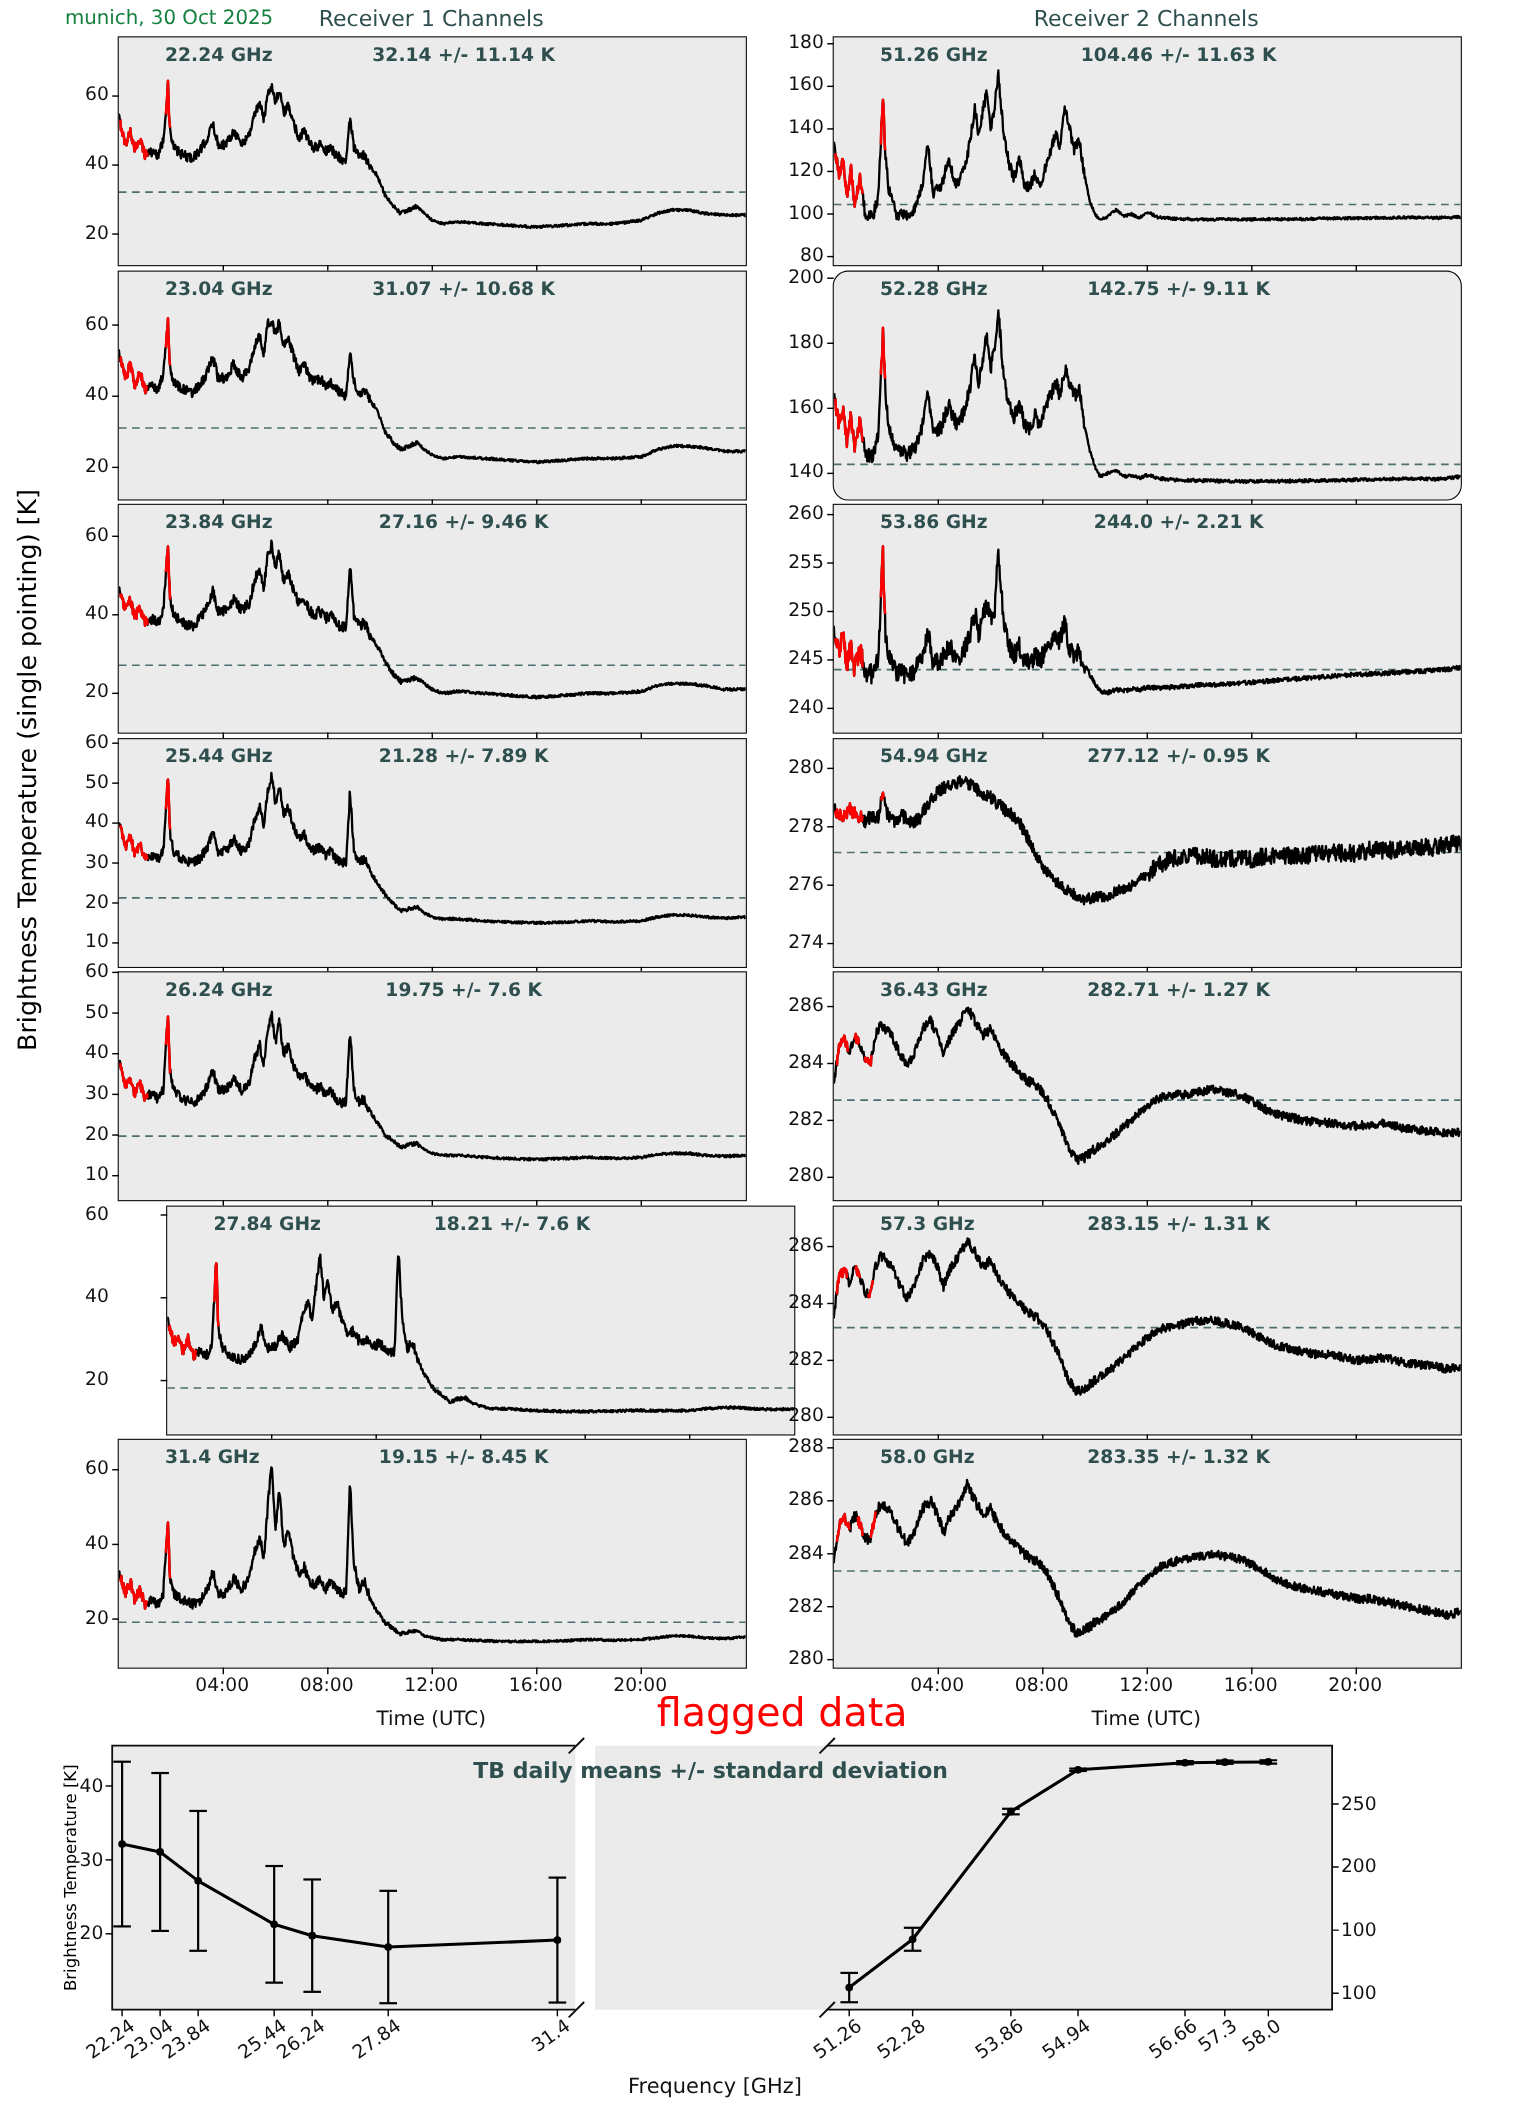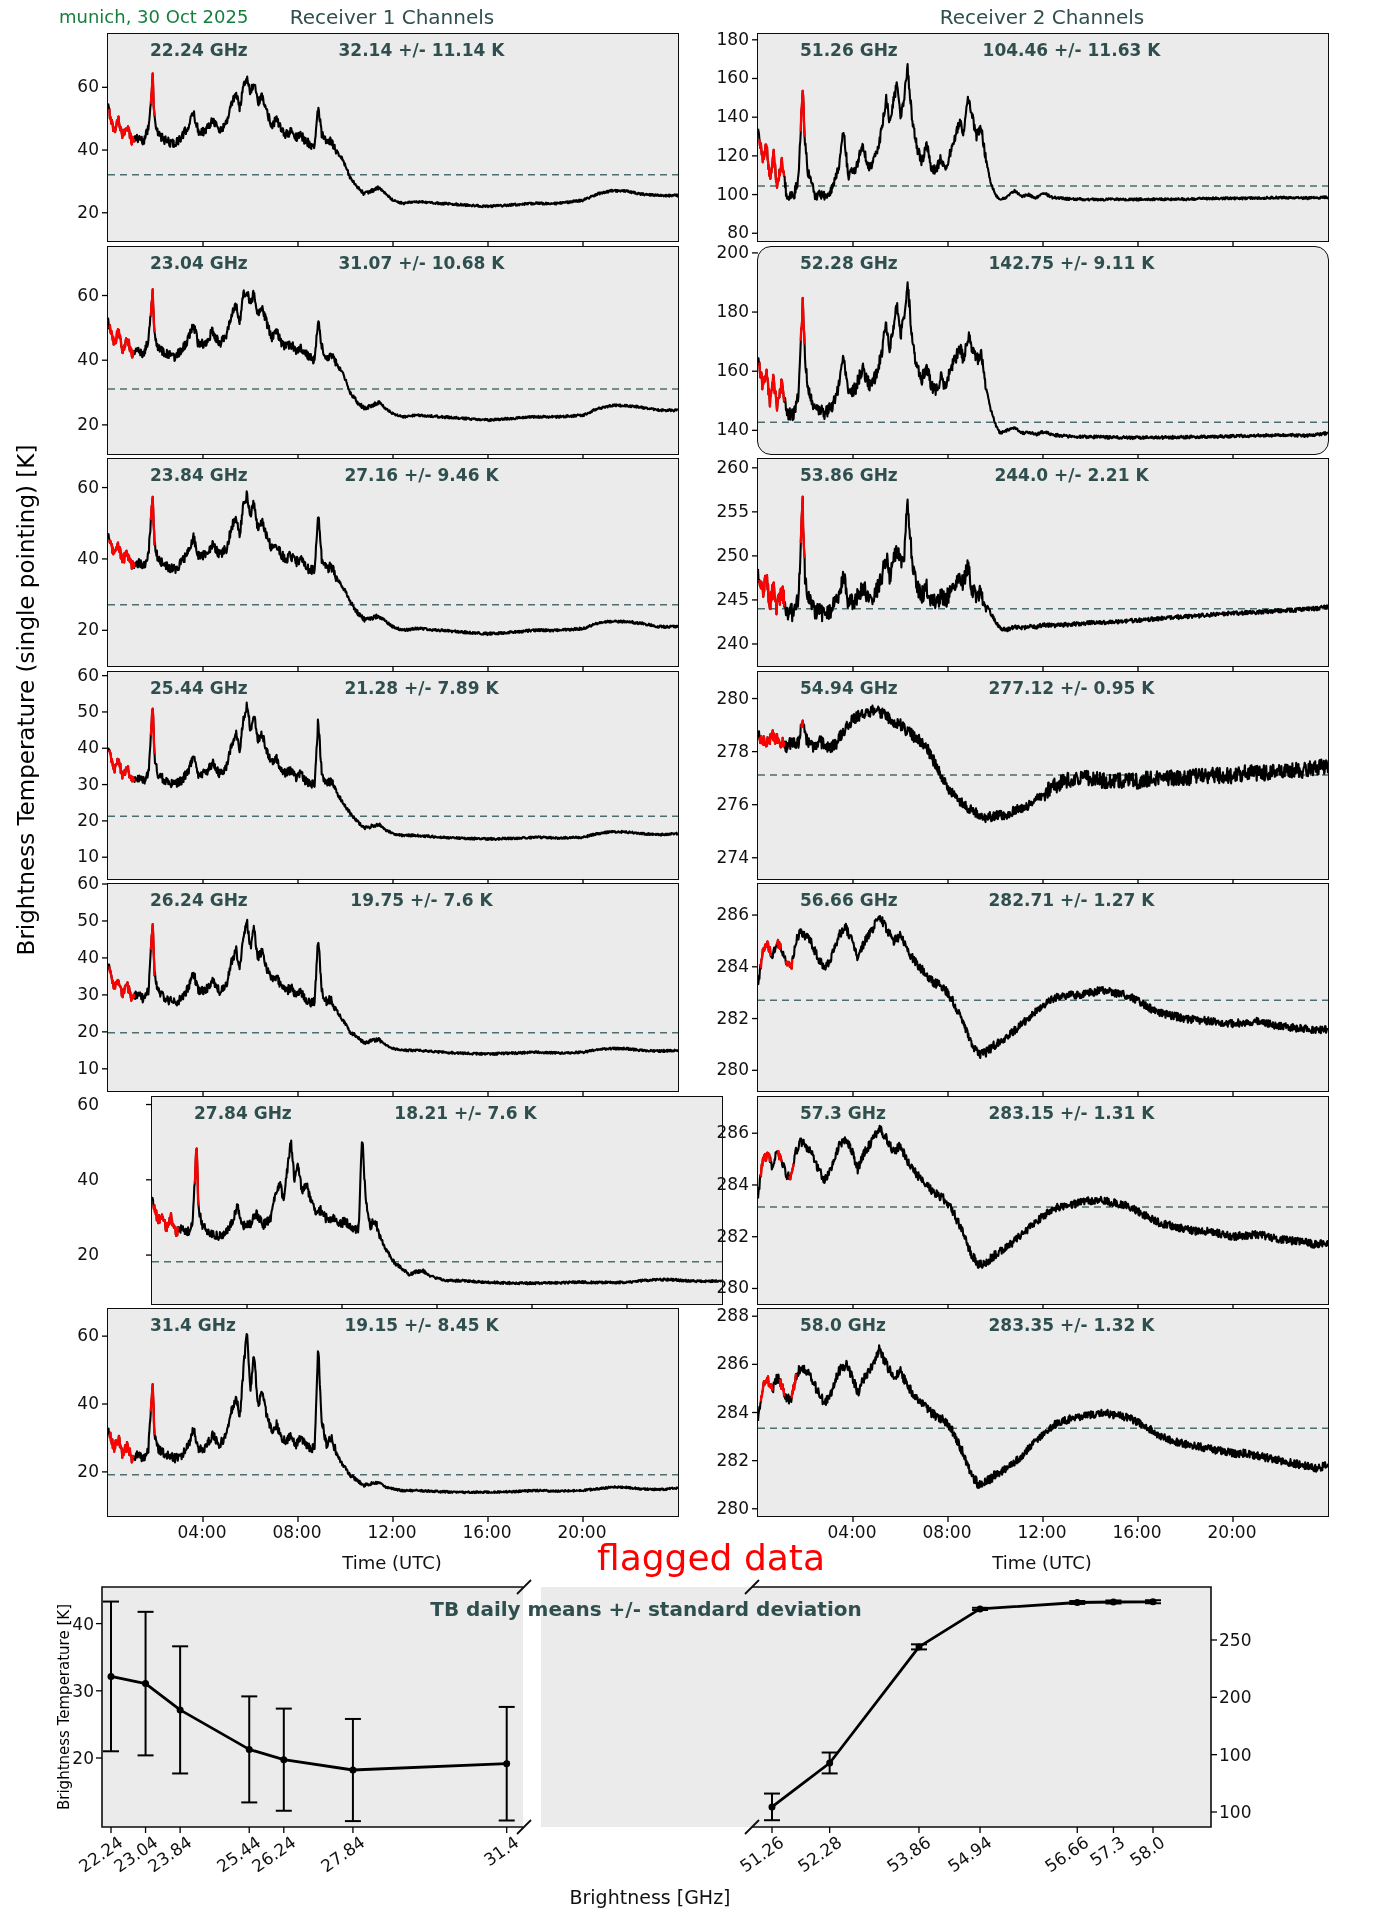--- a/index.html
+++ b/index.html
@@ -318,21 +318,21 @@
           <line x1="95" x2="95" y1="207" y2="213" stroke="#000" stroke-width="1.3"></line>
           <line x1="190" x2="190" y1="207" y2="213" stroke="#000" stroke-width="1.3"></line>
           <line x1="285" x2="285" y1="207" y2="213" stroke="#000" stroke-width="1.3"></line>
           <line x1="380" x2="380" y1="207" y2="213" stroke="#000" stroke-width="1.3"></line>
           <line x1="475" x2="475" y1="207" y2="213" stroke="#000" stroke-width="1.3"></line>
           <line x1="-6" x2="0" y1="186.2999999999997" y2="186.2999999999997" stroke="#000" stroke-width="1.3"></line>
           <line x1="-6" x2="0" y1="134.5499999999997" y2="134.5499999999997" stroke="#000" stroke-width="1.3"></line>
           <line x1="-6" x2="0" y1="82.7999999999997" y2="82.7999999999997" stroke="#000" stroke-width="1.3"></line>
           <line x1="-6" x2="0" y1="31.049999999999706" y2="31.049999999999706" stroke="#000" stroke-width="1.3"></line>
         </svg>
-        <span class="freqlab">56.66 GHz</span>
+        <span class="freqlab">36.43 GHz</span>
         <span class="statlab">282.71 +/- 1.27 K</span>
       </div>
       <div class="panel" style="left: 757px; top: 1096px; width: 570px; height: 207px;">
         <svg width="570" height="207" viewBox="0 0 570 207">
           <clipPath id="clip12">
             <rect x="0" y="0" width="570" height="207"></rect>
           </clipPath>
           <g clip-path="url(#clip12)">
             <line x1="0" x2="570" y1="109.96875" y2="109.96875" stroke="#4c6e6e" stroke-width="1.5" stroke-dasharray="7 5"></line>
             <polyline points="0.0,101.5 0.5,94.9 1.0,90.6 1.4,92.1 1.9,81.6 2.4,77.8 2.9,79.8 3.3,72.9 3.8,67.4 4.3,69.0 4.8,62.5 5.2,60.5 5.7,62.6 6.2,58.1 6.6,60.3 7.1,57.0 7.6,64.0 8.1,63.4 8.6,59.4 9.0,56.0 9.5,55.7 10.0,58.3 10.5,59.1 10.9,56.7 11.4,58.1 11.9,65.0 12.4,60.4 12.8,65.7 13.3,64.9 13.8,72.4 14.3,71.0 14.7,70.2 15.2,69.1 15.7,67.1 16.2,66.2 16.6,62.3 17.1,62.6 17.6,55.5 18.1,55.0 18.5,55.9 19.0,54.3 19.5,55.2 20.0,56.5 20.4,54.2 20.9,59.8 21.4,62.2 21.9,57.3 22.3,58.8 22.8,60.2 23.3,63.2 23.8,64.6 24.2,68.5 24.7,70.3 25.2,67.7 25.7,66.2 26.1,67.5 26.6,69.3 27.1,71.5 27.6,77.6 28.0,80.0 28.5,80.3 29.0,82.1 29.5,80.0 29.9,76.9 30.4,75.2 30.9,82.0 31.4,79.1 31.8,82.1 32.3,82.2 32.8,79.1 33.3,76.2 33.7,75.8 34.2,73.9 34.7,71.2 35.2,69.5 35.6,66.9 36.1,64.9 36.6,58.2 37.1,56.6 37.5,53.2 38.0,50.8 38.5,52.7 39.0,56.5 39.4,54.0 39.9,53.8 40.4,52.1 40.9,49.0 41.3,44.3 41.8,44.1 42.3,41.5 42.8,42.1 43.2,41.5 43.7,49.2 44.2,46.6 44.7,43.3 45.1,45.4 45.6,42.7 46.1,47.4 46.6,46.7 47.0,49.8 47.5,49.5 48.0,47.7 48.5,52.4 48.9,54.2 49.4,49.4 49.9,51.6 50.4,55.1 50.8,51.2 51.3,52.8 51.8,50.3 52.3,55.6 52.7,55.7 53.2,54.1 53.7,57.1 54.2,54.2 54.6,56.9 55.1,58.3 55.6,58.4 56.1,64.9 56.5,63.8 57.0,64.8 57.5,65.1 58.0,65.6 58.4,64.5 58.9,72.3 59.4,73.8 59.9,67.9 60.3,73.4 60.8,71.6 61.3,71.8 61.8,73.2 62.2,72.9 62.7,72.3 63.2,76.4 63.7,81.9 64.1,79.5 64.6,82.1 65.1,83.3 65.6,85.4 66.0,79.7 66.5,85.9 67.0,84.0 67.5,78.0 67.9,78.3 68.4,78.6 68.9,82.7 69.4,81.4 69.8,74.8 70.3,75.9 70.8,78.1 71.3,74.2 71.7,71.6 72.2,71.1 72.7,71.9 73.2,70.6 73.6,73.1 74.1,69.6 74.6,64.5 75.1,67.3 75.5,63.0 76.0,64.4 76.5,62.8 77.0,62.2 77.4,61.5 77.9,55.5 78.4,56.5 78.9,51.3 79.3,57.3 79.8,54.5 80.3,53.8 80.8,46.9 81.2,44.8 81.7,44.9 82.2,46.3 82.7,47.3 83.1,47.3 83.6,49.5 84.1,42.4 84.6,45.4 85.0,44.8 85.5,42.5 86.0,41.5 86.5,46.5 86.9,40.2 87.4,44.2 87.9,42.2 88.4,43.4 88.8,46.3 89.3,45.9 89.8,43.6 90.3,49.5 90.7,50.8 91.2,44.9 91.7,49.6 92.2,47.3 92.6,54.5 93.1,54.1 93.6,57.0 94.1,57.3 94.5,51.7 95.0,55.3 95.5,55.0 96.0,61.4 96.4,60.1 96.9,67.5 97.4,66.3 97.8,65.7 98.3,70.5 98.8,65.8 99.3,66.6 99.7,76.5 100.2,71.4 100.7,71.1 101.2,64.8 101.6,71.1 102.1,64.7 102.6,66.8 103.1,59.8 103.5,64.9 104.0,60.8 104.5,56.8 105.0,62.5 105.4,54.3 105.9,52.8 106.4,59.0 106.9,57.4 107.3,50.4 107.8,53.8 108.3,54.8 108.8,55.6 109.2,52.5 109.7,51.2 110.2,53.9 110.7,44.8 111.1,51.5 111.6,44.4 112.1,50.7 112.6,49.8 113.0,47.3 113.5,41.4 114.0,41.9 114.5,41.7 114.9,38.6 115.4,41.3 115.9,40.9 116.4,37.4 116.8,36.5 117.3,34.2 117.8,39.3 118.3,40.2 118.7,36.7 119.2,35.0 119.7,33.6 120.2,35.9 120.6,31.8 121.1,32.4 121.6,28.9 122.1,34.4 122.5,29.4 123.0,29.6 123.5,31.7 124.0,37.5 124.4,36.0 124.9,40.1 125.4,39.4 125.9,41.6 126.3,41.2 126.8,40.4 127.3,37.8 127.8,41.7 128.2,37.1 128.7,40.3 129.2,46.6 129.7,47.4 130.1,46.7 130.6,49.3 131.1,44.5 131.6,49.1 132.0,46.4 132.5,45.5 133.0,52.6 133.5,54.6 133.9,55.5 134.4,54.5 134.9,51.6 135.4,50.7 135.8,54.0 136.3,51.8 136.8,56.1 137.3,51.8 137.7,51.1 138.2,56.5 138.7,50.8 139.2,50.6 139.6,47.4 140.1,54.1 140.6,53.0 141.1,45.9 141.5,49.1 142.0,51.3 142.5,47.6 143.0,52.7 143.4,50.6 143.9,52.8 144.4,54.0 144.9,54.3 145.3,59.1 145.8,52.2 146.3,54.9 146.8,60.1 147.2,62.0 147.7,60.9 148.2,58.4 148.7,63.3 149.1,65.1 149.6,67.9 150.1,63.9 150.6,62.6 151.0,68.5 151.5,69.2 152.0,70.1 152.5,71.8 152.9,70.0 153.4,67.5 153.9,67.9 154.4,69.8 154.8,69.5 155.3,74.6 155.8,71.6 156.3,72.9 156.7,76.3 157.2,71.3 157.7,77.5 158.2,80.3 158.6,75.4 159.1,80.0 159.6,76.4 160.1,83.0 160.5,75.3 161.0,80.7 161.5,79.6 162.0,78.7 162.4,78.5 162.9,82.8 163.4,83.5 163.9,84.9 164.3,80.5 164.8,82.2 165.3,85.2 165.8,85.9 166.2,87.2 166.7,88.0 167.2,89.3 167.7,89.3 168.1,87.1 168.6,88.2 169.1,85.8 169.6,88.7 170.0,90.3 170.5,86.3 171.0,89.3 171.5,93.8 171.9,91.9 172.4,88.2 172.9,95.6 173.4,97.0 173.8,96.3 174.3,91.2 174.8,95.0 175.3,94.4 175.7,92.8 176.2,95.7 176.7,95.9 177.2,99.8 177.6,96.8 178.1,99.9 178.6,93.3 179.1,94.1 179.5,98.9 180.0,95.8 180.5,95.6 181.0,98.3 181.4,100.5 181.9,103.2 182.4,102.9 182.9,98.2 183.3,96.5 183.8,97.5 184.3,99.4 184.8,99.5 185.2,97.2 185.7,102.8 186.2,106.5 186.7,102.6 187.1,104.6 187.6,104.3 188.1,105.2 188.6,104.3 189.0,108.4 189.5,107.4 190.0,110.5 190.5,106.0 190.9,107.2 191.4,108.4 191.9,107.1 192.4,107.3 192.8,107.3 193.3,113.2 193.8,115.1 194.3,111.3 194.7,118.0 195.2,117.1 195.7,114.6 196.2,116.4 196.6,113.9 197.1,121.9 197.6,122.9 198.1,122.2 198.5,126.4 199.0,121.6 199.5,125.2 200.0,125.4 200.4,121.9 200.9,128.6 201.4,131.5 201.9,129.5 202.3,128.2 202.8,127.8 203.3,134.2 203.8,133.1 204.2,130.2 204.7,132.1 205.2,138.0 205.7,138.9 206.1,138.1 206.6,141.6 207.1,141.5 207.6,139.2 208.0,140.6 208.5,145.4 209.0,148.0 209.5,146.3 209.9,148.1 210.4,153.9 210.9,153.6 211.4,149.4 211.8,149.8 212.3,158.0 212.8,154.0 213.3,160.9 213.7,159.8 214.2,161.7 214.7,159.4 215.2,163.9 215.6,156.7 216.1,162.7 216.6,158.0 217.1,165.1 217.5,161.1 218.0,167.6 218.5,165.9 219.0,164.2 219.4,166.6 219.9,170.7 220.4,170.7 220.9,170.2 221.3,163.9 221.8,169.0 222.3,166.4 222.8,163.6 223.2,169.6 223.7,167.4 224.2,170.8 224.7,169.7 225.1,168.6 225.6,163.7 226.1,164.9 226.6,167.6 227.0,168.4 227.5,165.1 228.0,168.9 228.5,162.5 228.9,164.2 229.4,167.3 229.9,166.2 230.4,167.3 230.8,162.5 231.3,166.1 231.8,166.3 232.3,164.5 232.7,157.5 233.2,158.3 233.7,164.3 234.2,159.7 234.6,157.6 235.1,162.2 235.6,163.3 236.1,161.2 236.5,154.4 237.0,155.0 237.5,154.1 238.0,161.1 238.4,159.3 238.9,157.8 239.4,158.4 239.9,158.6 240.3,158.9 240.8,154.5 241.3,153.3 241.8,153.3 242.2,150.9 242.7,150.7 243.2,151.7 243.7,156.6 244.1,150.8 244.6,152.2 245.1,154.6 245.6,155.4 246.0,152.9 246.5,153.0 247.0,153.8 247.5,147.9 247.9,152.1 248.4,152.6 248.9,146.8 249.4,151.3 249.8,150.9 250.3,149.7 250.8,146.6 251.3,147.6 251.7,150.1 252.2,143.9 252.7,147.7 253.2,146.8 253.6,144.9 254.1,149.6 254.6,144.6 255.1,145.3 255.5,145.7 256.0,142.2 256.5,140.4 257.0,143.5 257.4,143.3 257.9,139.9 258.4,138.8 258.9,144.4 259.3,140.2 259.8,141.0 260.3,136.9 260.8,137.6 261.2,140.9 261.7,141.1 262.2,141.9 262.7,140.5 263.1,138.4 263.6,135.7 264.1,134.2 264.6,135.2 265.0,137.0 265.5,135.7 266.0,136.1 266.5,134.8 266.9,136.5 267.4,134.5 267.9,131.0 268.4,131.3 268.8,131.9 269.3,136.3 269.8,130.4 270.3,129.4 270.7,130.2 271.2,127.2 271.7,128.8 272.2,131.2 272.6,126.3 273.1,129.1 273.6,127.2 274.1,126.5 274.5,129.9 275.0,129.3 275.5,129.0 276.0,129.4 276.4,123.5 276.9,126.1 277.4,125.1 277.9,123.0 278.3,124.5 278.8,124.7 279.3,125.5 279.8,125.4 280.2,126.5 280.7,122.4 281.2,118.9 281.7,123.2 282.1,125.2 282.6,121.3 283.1,117.1 283.6,120.4 284.0,118.0 284.5,117.8 285.0,116.9 285.5,121.7 285.9,120.2 286.4,117.9 286.9,116.4 287.4,121.3 287.8,116.1 288.3,119.5 288.8,113.3 289.3,112.6 289.7,116.9 290.2,113.5 290.7,116.9 291.2,117.3 291.6,116.8 292.1,112.7 292.6,116.3 293.1,112.1 293.5,116.0 294.0,110.9 294.5,112.9 295.0,113.2 295.4,113.2 295.9,110.9 296.4,110.9 296.9,113.1 297.3,110.7 297.8,114.4 298.3,108.8 298.8,112.2 299.2,106.9 299.7,108.8 300.2,108.5 300.7,112.3 301.1,109.9 301.6,113.5 302.1,111.8 302.6,111.4 303.0,106.7 303.5,106.9 304.0,110.0 304.5,106.7 304.9,110.7 305.4,112.5 305.9,107.6 306.4,106.5 306.8,109.5 307.3,108.7 307.8,107.1 308.3,110.4 308.7,107.4 309.2,110.1 309.7,109.9 310.2,108.3 310.6,108.0 311.1,108.7 311.6,108.9 312.1,108.2 312.5,107.7 313.0,105.0 313.5,104.9 314.0,110.9 314.4,107.3 314.9,108.0 315.4,104.6 315.9,104.9 316.3,103.4 316.8,103.8 317.3,110.4 317.8,103.9 318.2,106.2 318.7,106.7 319.2,108.2 319.7,108.7 320.1,102.6 320.6,104.6 321.1,107.5 321.6,105.2 322.0,102.4 322.5,101.9 323.0,107.4 323.5,103.6 323.9,102.0 324.4,104.5 324.9,104.2 325.4,105.3 325.8,101.6 326.3,107.3 326.8,104.0 327.3,102.5 327.7,102.1 328.2,101.9 328.7,104.4 329.2,100.7 329.6,102.0 330.1,100.2 330.6,106.5 331.1,102.2 331.5,104.9 332.0,106.3 332.5,107.1 333.0,102.5 333.4,107.2 333.9,101.1 334.4,106.5 334.9,106.8 335.3,104.8 335.8,104.2 336.3,102.8 336.8,106.7 337.2,101.1 337.7,104.3 338.2,102.6 338.7,101.2 339.1,104.8 339.6,105.8 340.1,102.3 340.6,105.1 341.0,104.9 341.5,102.0 342.0,103.2 342.5,103.1 342.9,99.9 343.4,101.8 343.9,104.8 344.4,104.4 344.8,105.2 345.3,105.9 345.8,106.7 346.3,106.6 346.7,100.7 347.2,102.0 347.7,106.7 348.2,103.6 348.6,104.4 349.1,100.9 349.6,107.0 350.1,107.4 350.5,101.7 351.0,104.3 351.5,107.7 352.0,108.8 352.4,106.0 352.9,107.9 353.4,105.0 353.9,108.2 354.3,107.1 354.8,109.1 355.3,108.2 355.8,108.3 356.2,102.2 356.7,105.0 357.2,102.7 357.7,103.9 358.1,109.1 358.6,104.1 359.1,106.6 359.6,109.3 360.0,108.7 360.5,110.5 361.0,109.6 361.5,108.1 361.9,110.0 362.4,109.5 362.9,104.3 363.4,110.6 363.8,108.8 364.3,105.1 364.8,105.1 365.3,111.2 365.7,110.9 366.2,107.9 366.7,110.4 367.2,104.9 367.6,106.8 368.1,105.5 368.6,111.3 369.1,108.6 369.5,109.2 370.0,106.7 370.5,109.1 371.0,110.3 371.4,112.2 371.9,112.9 372.4,113.6 372.9,112.0 373.3,112.5 373.8,110.0 374.3,109.4 374.8,113.6 375.2,111.1 375.7,110.0 376.2,108.9 376.7,114.4 377.1,115.5 377.6,116.4 378.1,110.6 378.6,111.4 379.0,112.0 379.5,115.3 380.0,111.8 380.5,117.8 380.9,111.3 381.4,118.6 381.9,117.5 382.4,113.9 382.8,116.5 383.3,116.4 383.8,116.8 384.3,117.4 384.7,120.6 385.2,116.2 385.7,115.4 386.2,115.2 386.6,121.7 387.1,121.5 387.6,117.8 388.1,115.3 388.5,119.9 389.0,121.1 389.5,117.3 390.0,117.6 390.4,121.7 390.9,119.2 391.4,120.3 391.9,123.4 392.3,123.0 392.8,121.0 393.3,125.0 393.8,122.4 394.2,118.8 394.7,120.2 395.2,121.0 395.7,123.8 396.1,126.4 396.6,123.5 397.1,120.5 397.6,126.9 398.0,123.6 398.5,127.4 399.0,125.8 399.5,121.7 399.9,121.4 400.4,125.2 400.9,129.3 401.4,127.1 401.8,127.4 402.3,129.0 402.8,126.5 403.3,125.3 403.7,128.8 404.2,128.1 404.7,128.4 405.2,130.4 405.6,127.3 406.1,130.4 406.6,124.2 407.1,130.4 407.5,123.9 408.0,125.3 408.5,125.7 409.0,130.7 409.4,128.9 409.9,125.7 410.4,126.1 410.9,125.3 411.3,125.6 411.8,124.7 412.3,130.8 412.8,127.8 413.2,132.0 413.7,132.3 414.2,126.3 414.7,129.9 415.1,132.1 415.6,127.7 416.1,129.6 416.6,131.7 417.0,129.3 417.5,127.6 418.0,133.0 418.5,128.2 418.9,133.2 419.4,128.1 419.9,128.0 420.4,128.4 420.8,134.1 421.3,128.3 421.8,134.4 422.3,134.2 422.7,127.8 423.2,127.5 423.7,133.0 424.2,129.5 424.6,132.8 425.1,134.8 425.6,134.9 426.1,133.5 426.5,130.4 427.0,132.5 427.5,129.2 428.0,131.3 428.4,132.1 428.9,132.1 429.4,130.4 429.9,129.1 430.3,133.6 430.8,131.5 431.3,131.0 431.8,136.0 432.2,132.1 432.7,133.1 433.2,129.7 433.7,137.0 434.1,135.9 434.6,136.5 435.1,131.7 435.6,130.6 436.0,133.3 436.5,131.2 437.0,131.8 437.5,137.7 437.9,130.5 438.4,137.2 438.9,133.0 439.4,132.8 439.8,131.5 440.3,136.6 440.8,131.3 441.3,132.3 441.7,132.4 442.2,135.6 442.7,136.3 443.2,133.1 443.6,134.2 444.1,131.2 444.6,136.3 445.1,136.5 445.5,134.7 446.0,135.7 446.5,134.0 447.0,137.1 447.4,137.7 447.9,134.8 448.4,136.7 448.9,136.2 449.3,130.9 449.8,135.8 450.3,135.5 450.8,135.7 451.2,133.1 451.7,133.0 452.2,132.6 452.7,135.0 453.1,135.7 453.6,132.0 454.1,135.4 454.6,137.9 455.0,132.5 455.5,134.5 456.0,138.0 456.5,134.2 456.9,134.0 457.4,134.8 457.9,134.1 458.4,138.3 458.8,134.0 459.3,132.5 459.8,137.7 460.3,139.9 460.7,133.5 461.2,133.0 461.7,136.1 462.2,139.5 462.6,139.7 463.1,140.5 463.6,137.6 464.1,136.1 464.5,134.5 465.0,134.3 465.5,135.5 466.0,138.1 466.4,139.3 466.9,140.4 467.4,137.1 467.9,136.7 468.3,140.1 468.8,139.3 469.3,134.7 469.8,139.3 470.2,137.9 470.7,141.8 471.2,142.3 471.7,137.4 472.1,136.7 472.6,140.5 473.1,142.7 473.6,142.4 474.0,138.8 474.5,138.9 475.0,138.3 475.5,136.4 475.9,137.8 476.4,143.0 476.9,138.7 477.4,136.1 477.8,136.5 478.3,143.0 478.8,140.9 479.3,139.2 479.7,137.7 480.2,141.6 480.7,135.8 481.2,136.1 481.6,135.2 482.1,140.9 482.6,138.6 483.1,140.4 483.5,139.5 484.0,136.8 484.5,142.2 485.0,138.8 485.4,137.0 485.9,138.2 486.4,140.1 486.9,141.9 487.3,138.8 487.8,135.4 488.3,141.6 488.8,141.8 489.2,135.9 489.7,141.6 490.2,137.6 490.7,136.7 491.1,136.2 491.6,139.1 492.1,136.6 492.6,136.8 493.0,141.1 493.5,138.4 494.0,141.2 494.5,134.3 494.9,134.8 495.4,134.7 495.9,135.8 496.4,138.4 496.8,138.2 497.3,134.0 497.8,140.9 498.3,136.3 498.7,139.7 499.2,135.4 499.7,137.1 500.2,141.1 500.6,136.2 501.1,136.3 501.6,137.4 502.1,134.9 502.5,135.3 503.0,138.5 503.5,136.0 504.0,140.6 504.4,134.9 504.9,137.4 505.4,137.9 505.9,135.8 506.3,135.1 506.8,137.2 507.3,142.4 507.8,140.3 508.2,139.7 508.7,140.1 509.2,137.7 509.7,137.4 510.1,138.9 510.6,136.7 511.1,140.7 511.6,142.7 512.0,140.6 512.5,140.4 513.0,137.7 513.5,143.6 513.9,144.1 514.4,142.1 514.9,140.2 515.4,141.7 515.8,137.5 516.3,140.1 516.8,141.6 517.3,141.0 517.7,140.4 518.2,139.5 518.7,144.6 519.2,144.6 519.6,143.1 520.1,144.5 520.6,145.5 521.1,143.5 521.5,144.1 522.0,142.7 522.5,140.4 523.0,142.1 523.4,146.0 523.9,143.5 524.4,139.4 524.9,140.1 525.3,145.7 525.8,139.4 526.3,139.4 526.8,141.3 527.2,142.0 527.7,143.1 528.2,139.6 528.7,146.0 529.1,139.8 529.6,141.8 530.1,145.2 530.6,142.4 531.0,144.8 531.5,144.7 532.0,140.2 532.5,142.6 532.9,141.6 533.4,144.3 533.9,147.4 534.4,140.1 534.8,143.5 535.3,146.4 535.8,144.1 536.3,145.9 536.7,141.3 537.2,147.0 537.7,141.0 538.2,147.2 538.6,145.1 539.1,142.5 539.6,140.7 540.1,142.5 540.5,142.7 541.0,141.5 541.5,147.5 542.0,146.2 542.4,141.6 542.9,143.6 543.4,142.1 543.9,146.0 544.3,141.8 544.8,146.1 545.3,146.5 545.8,144.1 546.2,144.5 546.7,146.5 547.2,145.9 547.7,142.0 548.1,141.8 548.6,146.1 549.1,147.6 549.6,144.5 550.0,148.7 550.5,142.9 551.0,144.9 551.5,148.2 551.9,145.9 552.4,142.7 552.9,149.8 553.4,144.0 553.8,147.7 554.3,150.5 554.8,149.7 555.3,150.4 555.7,147.2 556.2,150.8 556.7,148.6 557.2,143.8 557.6,149.7 558.1,144.2 558.6,144.8 559.1,148.6 559.5,147.0 560.0,150.2 560.5,145.7 561.0,150.1 561.4,148.5 561.9,148.4 562.4,143.4 562.9,143.2 563.3,145.3 563.8,146.7 564.3,149.4 564.8,144.3 565.2,144.0 565.7,145.1 566.2,147.3 566.7,146.6 567.1,146.6 567.6,148.6 568.1,146.9 568.6,148.9 569.0,144.7 569.5,144.0 570.0,149.0" fill="none" stroke="#000" stroke-width="2.1" stroke-linejoin="round"></polyline>
@@ -469,21 +469,21 @@
       <line x1="1105.4412" x2="1121.4412" y1="1600.479718" y2="1600.479718" stroke="#000" stroke-width="2"></line>
       <line x1="1105.4412" x2="1121.4412" y1="1603.484072" y2="1603.484072" stroke="#000" stroke-width="2"></line>
       <circle cx="1113.4412" cy="1601.981895" r="3.5" fill="#000"></circle>
       <line x1="1153.0122000000001" x2="1153.0122000000001" y1="1600.238911" y2="1603.266199" stroke="#000" stroke-width="2"></line>
       <line x1="1145.0122000000001" x2="1161.0122000000001" y1="1600.238911" y2="1600.238911" stroke="#000" stroke-width="2"></line>
       <line x1="1145.0122000000001" x2="1161.0122000000001" y1="1603.266199" y2="1603.266199" stroke="#000" stroke-width="2"></line>
       <circle cx="1153.0122000000001" cy="1601.752555" r="3.5" fill="#000"></circle>
     </svg>
   <div class="btitle">TB daily means +/- standard deviation</div>
   <div class="bylab">Brightness Temperature [K]</div>
-  <div class="bxlab">Brightness [GHz]</div>
+  <div class="bxlab">Frequency [GHz]</div>
   <div id="blabels">
       <div class="bytickL" style="top:1748px;">20</div>
       <div class="bytickL" style="top:1680.8px;">30</div>
       <div class="bytickL" style="top:1613.6px;">40</div>
       <div class="bytickR" style="top:1802px;">100</div>
       <div class="bytickR" style="top:1744.665px;">100</div>
       <div class="bytickR" style="top:1687.33px;">200</div>
       <div class="bytickR" style="top:1629.995px;">250</div>
       <div class="bftick" style="left:31px;">22.24</div>
       <div class="bftick" style="left:65.56000000000003px;">23.04</div>

